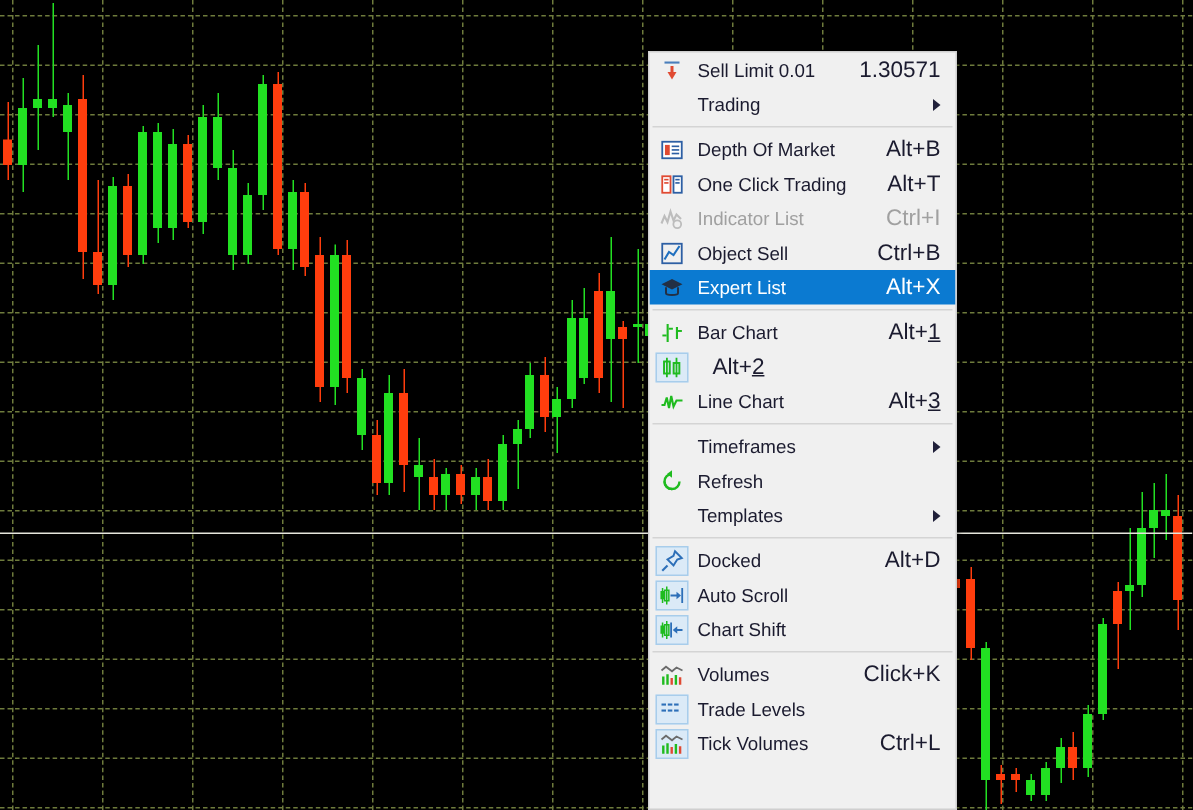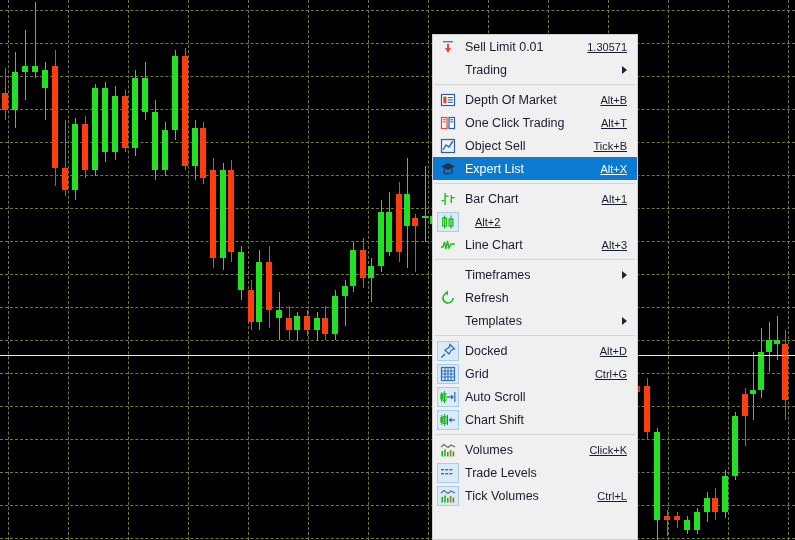--- a/index.html
+++ b/index.html
@@ -32,21 +32,21 @@
   }
   .mi .ico {
     width:30px; min-width:30px; height:22px;
     display:flex; align-items:center; justify-content:center;
   }
   .mi .ico.boxed {
     background:#dbeaf7; border:1px solid #a8cdeb; width:22px; min-width:22px;
     height:20px; margin-left:4px; margin-right:4px;
   }
   .mi .lbl { flex:1; padding-left:2px; }
-  .mi .acc { color:#1b1b2f; padding-left:12px; font-size:11px;text-decoration:underline; }
+  .mi .acc { color:#1b1b2f; padding-left:12px; font-size:15px; }
   .mi.sel { background:#0b7ad1; color:#fff; }
   .mi.sel .acc { color:#fff; }
   .mi.dis { color:#a0a0a0; }
   .mi.dis .acc { color:#a0a0a0; }
   .sep { height:1px; background:#d4d4d4; margin:3px 2px 3px 2px; }
   .arrow {
     width:0;height:0;border-left:5px solid #20203a;
     border-top:4px solid transparent;border-bottom:4px solid transparent;
   }
   .ul { text-decoration:underline; }
@@ -466,29 +466,39 @@
             <rect x="9" y="2.5" width="5.5" height="11" fill="#fff" stroke="#2d5fa4" stroke-width="1.2"></rect>
             <rect x="2.8" y="4.2" width="2.9" height="1.1" fill="#e04a32"></rect>
             <rect x="2.8" y="6.4" width="2.9" height="1.1" fill="#e04a32"></rect>
             <rect x="10.2" y="4.2" width="2.9" height="1.1" fill="#2d5fa4"></rect>
             <rect x="10.2" y="6.4" width="2.9" height="1.1" fill="#2d5fa4"></rect>
           </svg>
         </span>
         <span class="lbl">One Click Trading</span>
         <span class="acc">Alt+T</span>
       </div>
+      <div class="mi dis">
+        <span class="ico">
+          <svg width="16" height="16" viewBox="0 0 16 16">
+            <polyline points="1,11 3,6 5,10 7,3 9,9 11,5 14,8" fill="none" stroke="#bdbdbd" stroke-width="1.4"></polyline>
+            <circle cx="11.5" cy="11.5" r="2.6" fill="none" stroke="#bdbdbd" stroke-width="1.2"></circle>
+          </svg>
+        </span>
+        <span class="lbl">Indicator List</span>
+        <span class="acc">Ctrl+I</span>
+      </div>
       <div class="mi">
         <span class="ico">
           <svg width="16" height="16" viewBox="0 0 16 16">
             <rect x="1.5" y="1.5" width="13" height="13" fill="none" stroke="#2d5fa4" stroke-width="1.2"></rect>
             <polyline points="3,12 6,7 9,9 13,3" fill="none" stroke="#1f6fbf" stroke-width="1.4"></polyline>
           </svg>
         </span>
         <span class="lbl">Object Sell</span>
-        <span class="acc">Tick+B</span>
+        <span class="acc">Ctrl+B</span>
       </div>
       <div class="mi sel">
         <span class="ico">
           <svg width="16" height="16" viewBox="0 0 16 16">
             <path d="M8 2 L15 5.5 L8 9 L1 5.5 Z" fill="#233044"></path>
             <path d="M4 7.5 L4 11.5 C4 13 12 13 12 11.5 L12 7.5" fill="none" stroke="#233044" stroke-width="1.3"></path>
           </svg>
         </span>
         <span class="lbl">Expert List</span>
         <span class="acc">Alt+X</span>
@@ -551,35 +561,20 @@
       <div class="sep"></div>
       <div class="mi">
         <span class="ico boxed">
           <svg width="16" height="16" viewBox="0 0 16 16">
             <path d="M10 1.5 L14.5 6 L11.5 7 L9 11 L5 7 L9 4.5 Z" fill="none" stroke="#2d6fb8" stroke-width="1.3"></path>
             <line x1="5" y1="11" x2="1.5" y2="14.5" stroke="#2d6fb8" stroke-width="1.4"></line>
           </svg>
         </span>
         <span class="lbl">Docked</span>
         <span class="acc">Alt+D</span>
-      </div>
-      <div class="mi">
-        <span class="ico boxed">
-          <svg width="16" height="16" viewBox="0 0 16 16">
-            <rect x="1.5" y="1.5" width="13" height="13" fill="none" stroke="#2d6fb8" stroke-width="1.2"></rect>
-            <line x1="5" y1="1.5" x2="5" y2="14.5" stroke="#2d6fb8" stroke-width="1"></line>
-            <line x1="8" y1="1.5" x2="8" y2="14.5" stroke="#2d6fb8" stroke-width="1"></line>
-            <line x1="11" y1="1.5" x2="11" y2="14.5" stroke="#2d6fb8" stroke-width="1"></line>
-            <line x1="1.5" y1="5" x2="14.5" y2="5" stroke="#2d6fb8" stroke-width="1"></line>
-            <line x1="1.5" y1="8" x2="14.5" y2="8" stroke="#2d6fb8" stroke-width="1"></line>
-            <line x1="1.5" y1="11" x2="14.5" y2="11" stroke="#2d6fb8" stroke-width="1"></line>
-          </svg>
-        </span>
-        <span class="lbl">Grid</span>
-        <span class="acc">Ctrl+G</span>
       </div>
       <div class="mi">
         <span class="ico boxed">
           <svg width="16" height="16" viewBox="0 0 16 16">
             <rect x="1.2" y="3" width="1" height="10" fill="#1fbb1f"></rect>
             <rect x="0.3" y="5" width="2.8" height="5.5" fill="#1fbb1f"></rect>
             <rect x="4" y="2" width="1" height="12" fill="#1fbb1f"></rect>
             <rect x="3.1" y="4.5" width="2.8" height="7" fill="none" stroke="#1fbb1f" stroke-width="1"></rect>
             <line x1="7" y1="8" x2="12.5" y2="8" stroke="#2d6fb8" stroke-width="1.3"></line>
             <path d="M11 5.5 L14 8 L11 10.5 Z" fill="#2d6fb8"></path>

